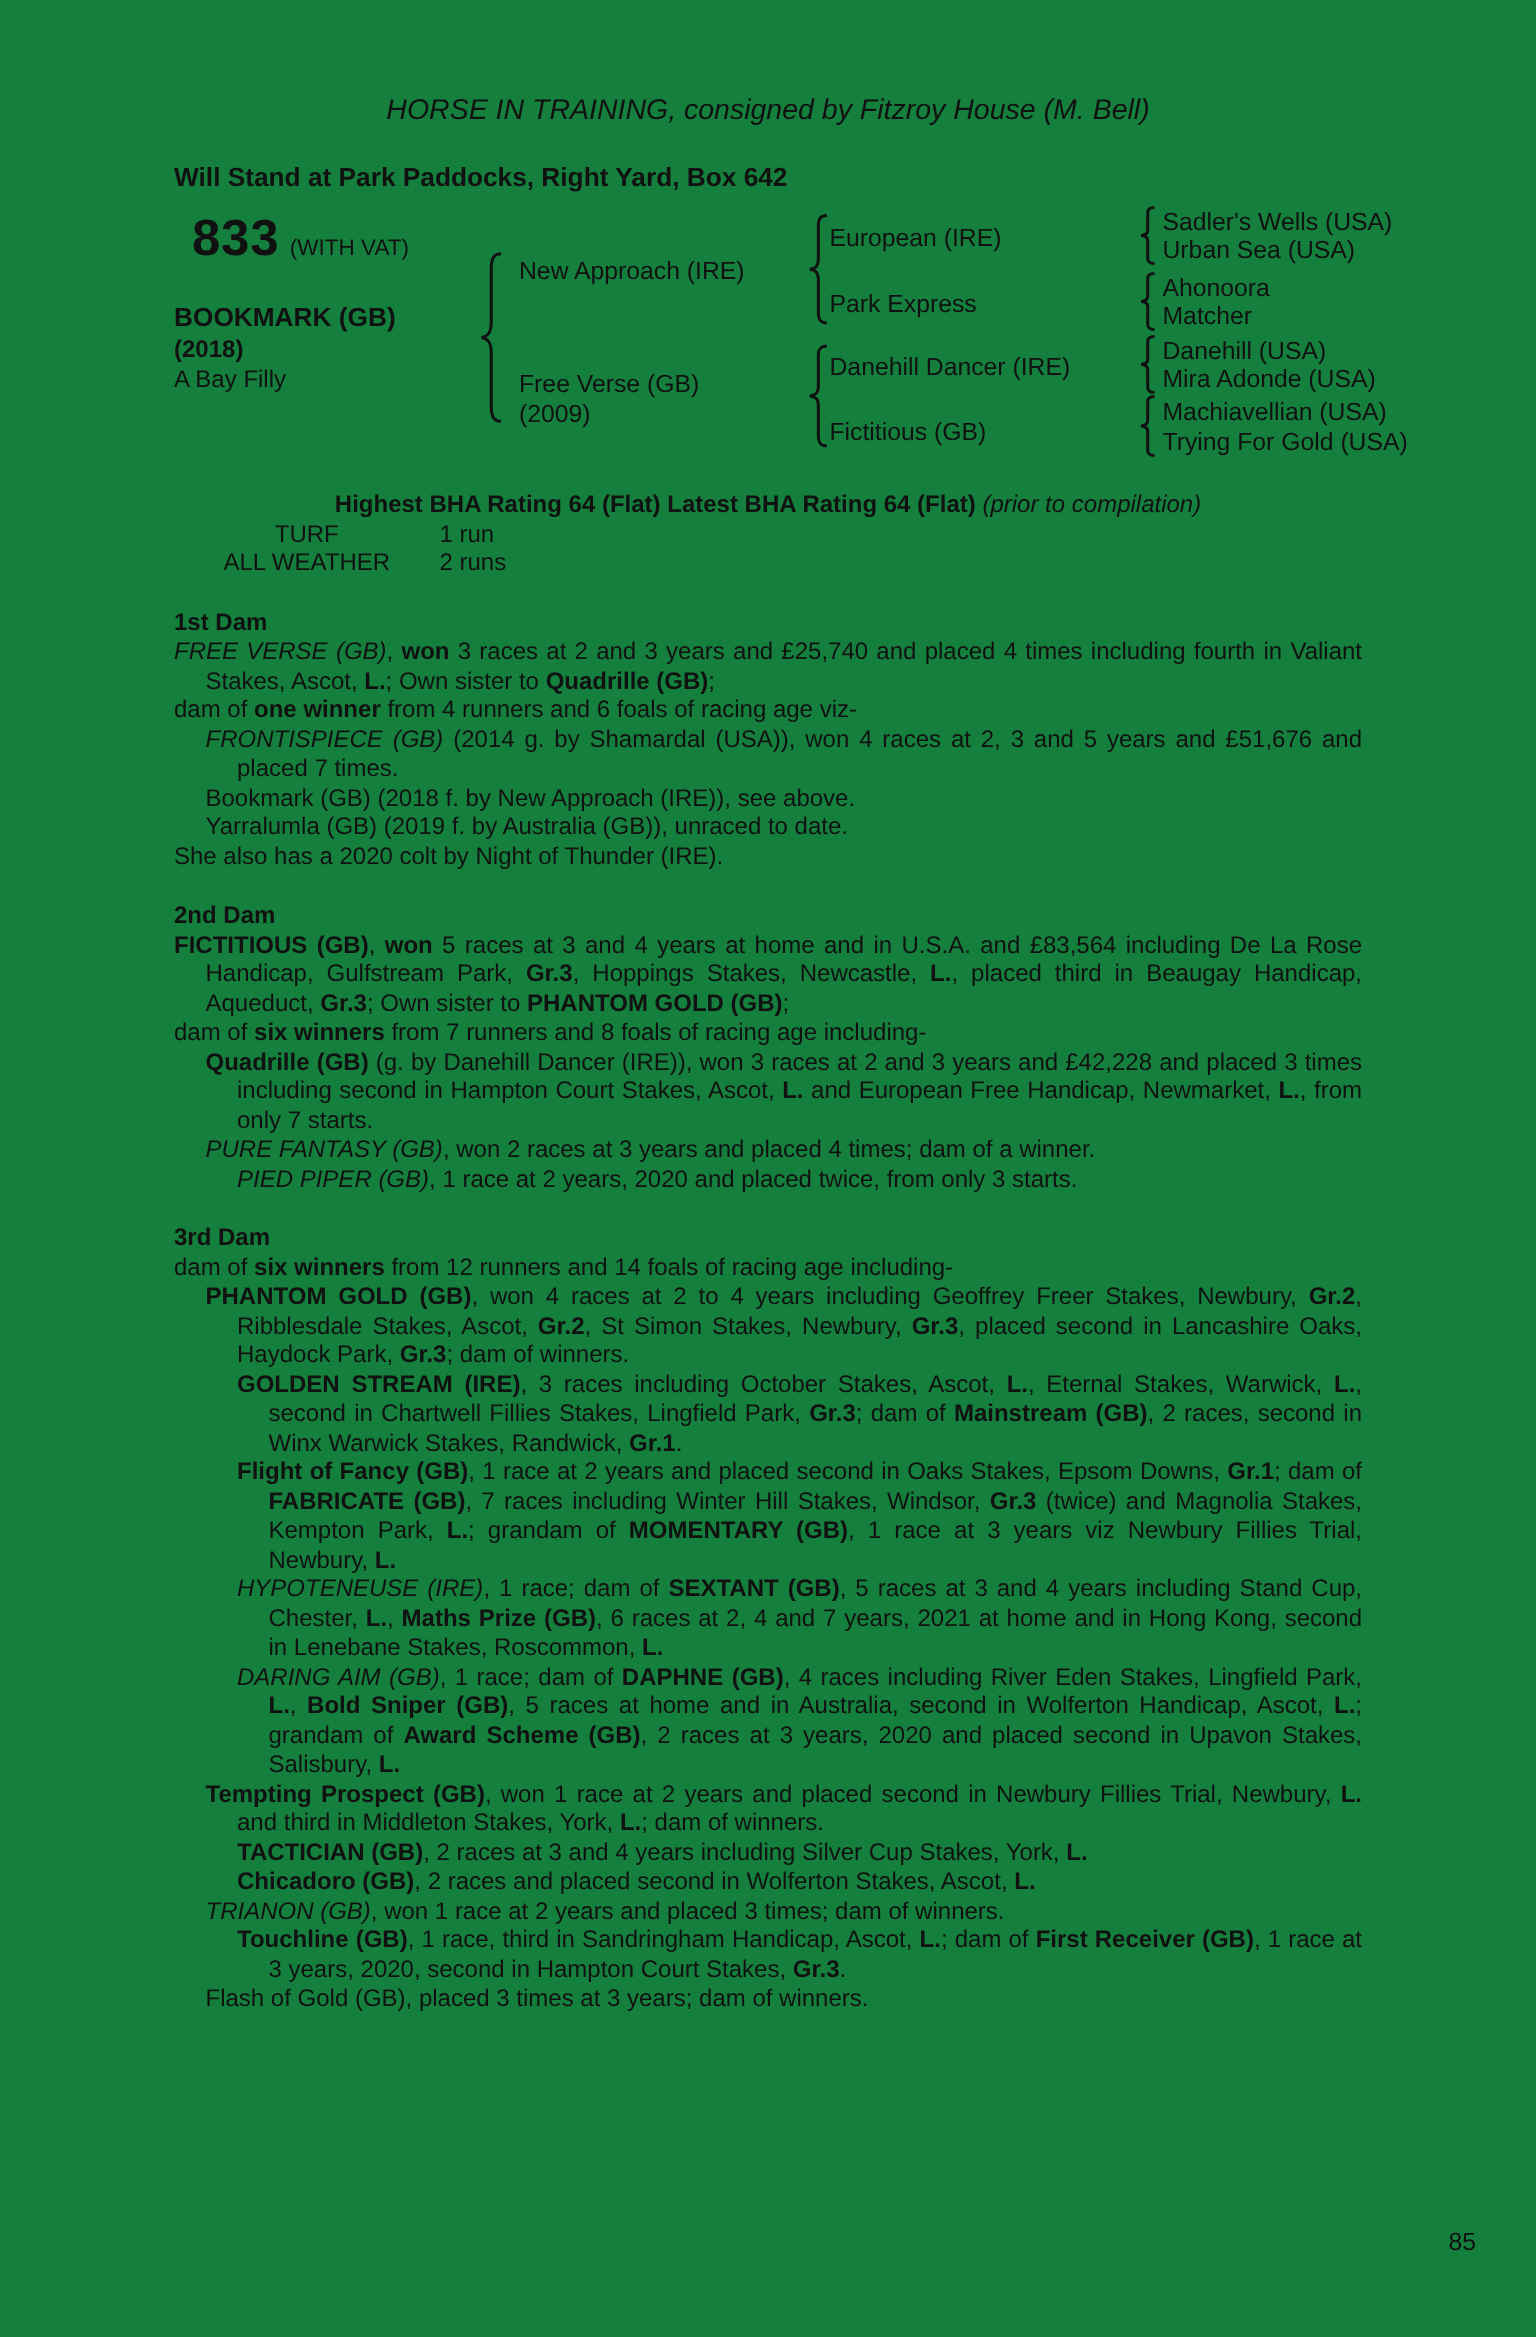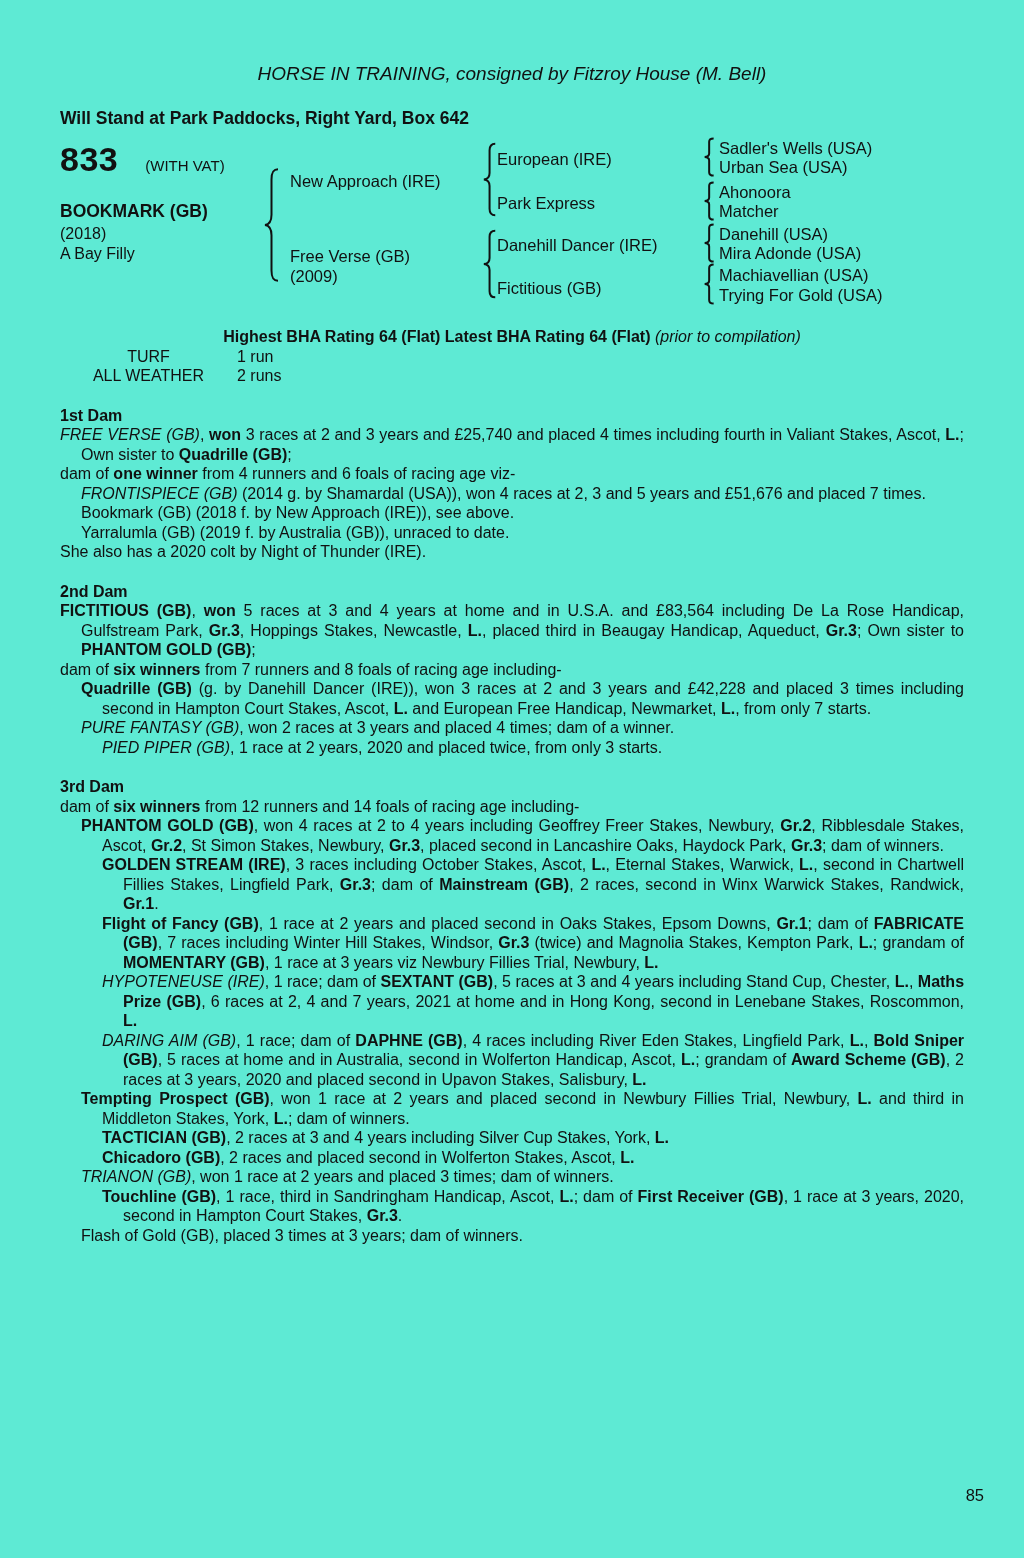--- a/index.html
+++ b/index.html
@@ -1,24 +1,24 @@
 <!DOCTYPE html>
 <html><head>
 <meta charset="utf-8">
 <style>
   html,body{margin:0;padding:0;background:#fff;}
   .page{
     position:relative;
     width:1024px;height:1558px;
-    background:#5eead4;color:#111;
+    background:#15803d;color:#111;
     font-family:"Liberation Sans","DejaVu Sans",sans-serif;
     font-size:16px;line-height:19.5px;
     overflow:hidden;
   }
-  .content{margin:0 60px;}
+  .content{margin:0 116px;}
   .b{font-weight:700;}
   .i{font-style:italic;}
   .title{
     margin-top:62px;text-align:center;
     font-style:italic;font-size:19px;line-height:24px;
   }
   .stand{margin-top:22px;font-weight:700;font-size:17.5px;line-height:20px;}
   .pedigree{position:relative;height:172px;margin-top:8px;}
   .ped{position:absolute;white-space:nowrap;}
   .lotwrap{display:flex;align-items:baseline;}
@@ -46,26 +46,26 @@
 <body>
 
 <div class="page">
   <div class="title">HORSE IN TRAINING, consigned by Fitzroy House (M. Bell)</div>
 
   <div class="content">
     <div class="stand">Will Stand at Park Paddocks, Right Yard, Box 642</div>
 
     <div class="pedigree">
 
-      <div class="ped lotwrap" style="left:0;top:6px;gap:20px;">
+      <div class="ped lotwrap" style="left:12px;top:6px;">
         <span class="lot">833</span>
         <span class="vat">(WITH VAT)</span>
       </div>
       <div class="ped hname" style="left:0;top:66px;">BOOKMARK (GB)</div>
-      <div class="ped" style="left:0;top:88px;">(2018)</div>
+      <div class="ped" style="left:0;top:88px;font-weight:bold;">(2018)</div>
       <div class="ped" style="left:0;top:108px;">A Bay Filly</div>
 
       <svg class="brace" style="left:204px;top:32px;width:16px;height:114px" viewBox="0 0 16 100" preserveAspectRatio="none">
           <path d="M14 1 C9 1 7.5 4 7.5 10 L7.5 41 C7.5 47 5.5 49.5 1 50 C5.5 50.5 7.5 53 7.5 59 L7.5 90 C7.5 96 9 99 14 99" fill="none" stroke="#111" stroke-width="2" vector-effect="non-scaling-stroke"></path>
         </svg>
 
       <div class="ped g1" style="left:230px;top:36px;">New Approach (IRE)</div>
       <div class="ped g1" style="left:230px;top:111px;">Free Verse (GB)</div>
       <div class="ped g1" style="left:230px;top:131px;">(2009)</div>
 

